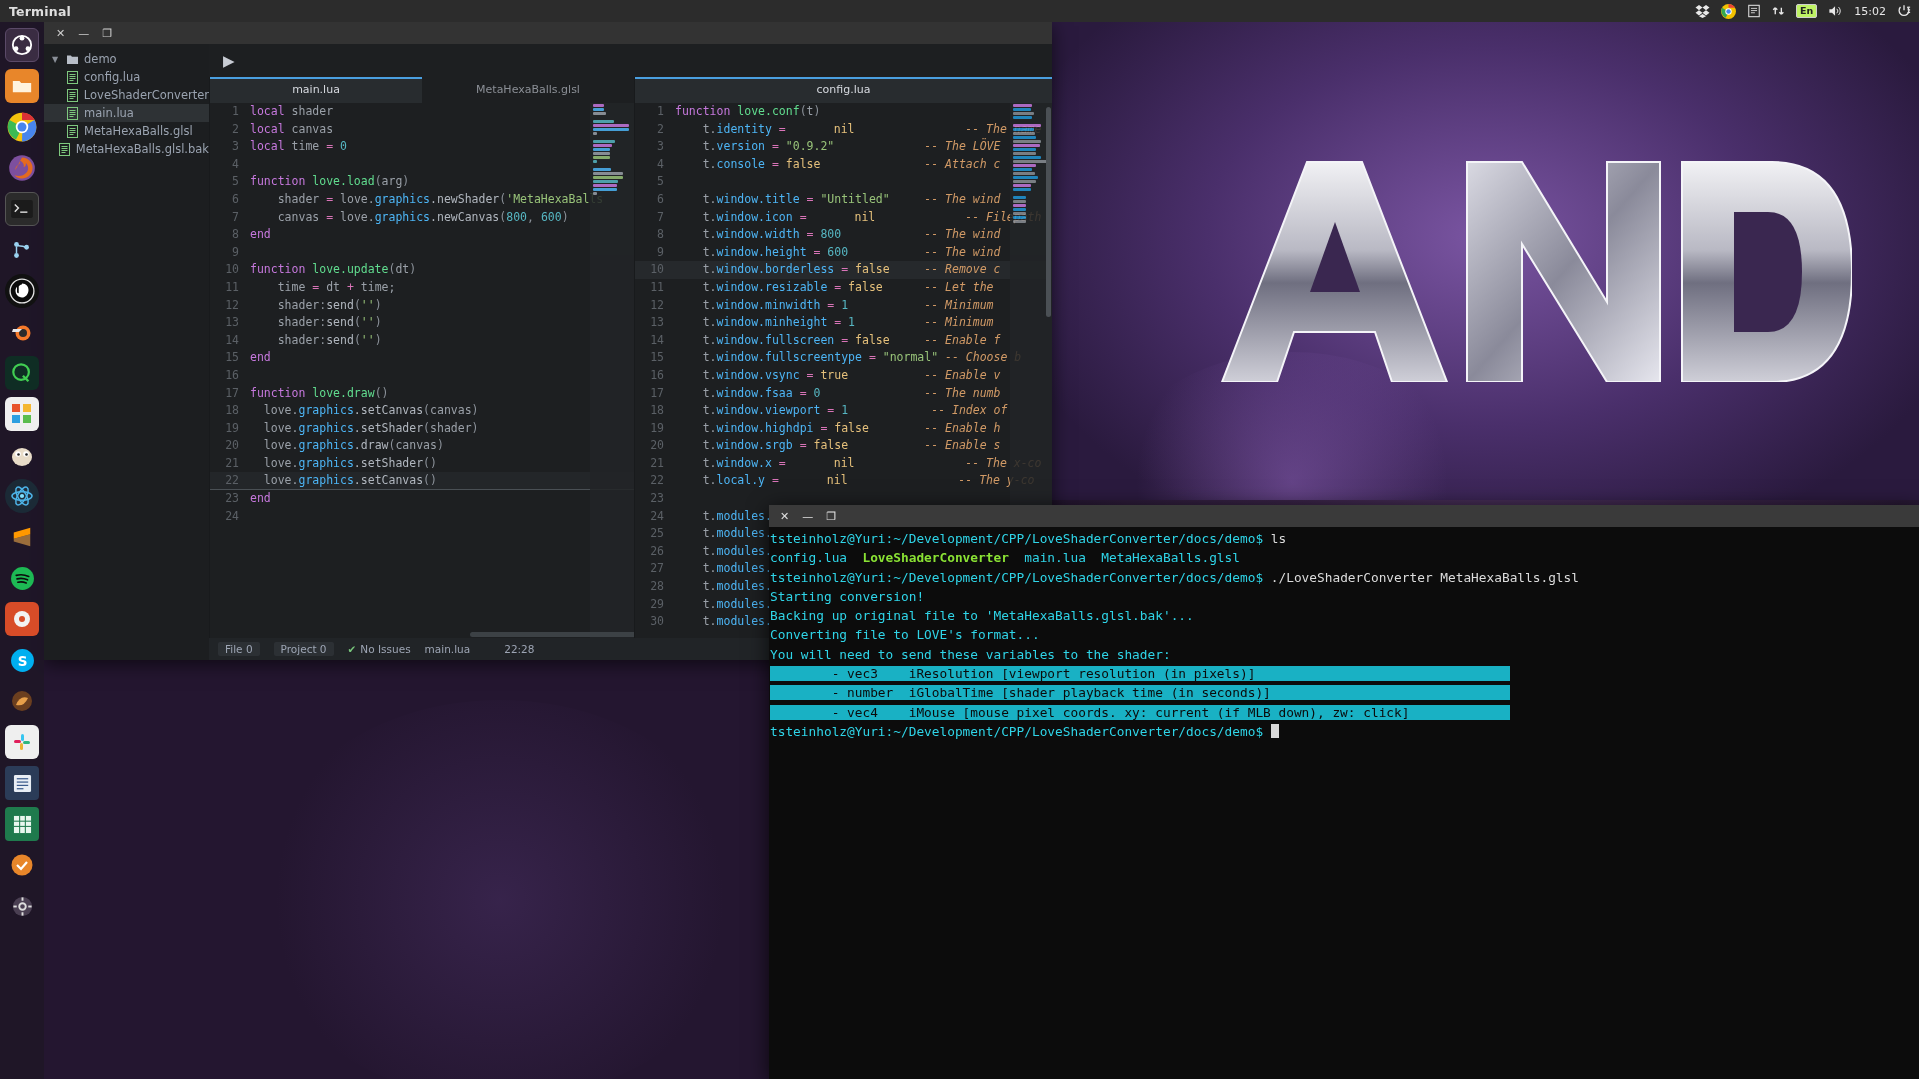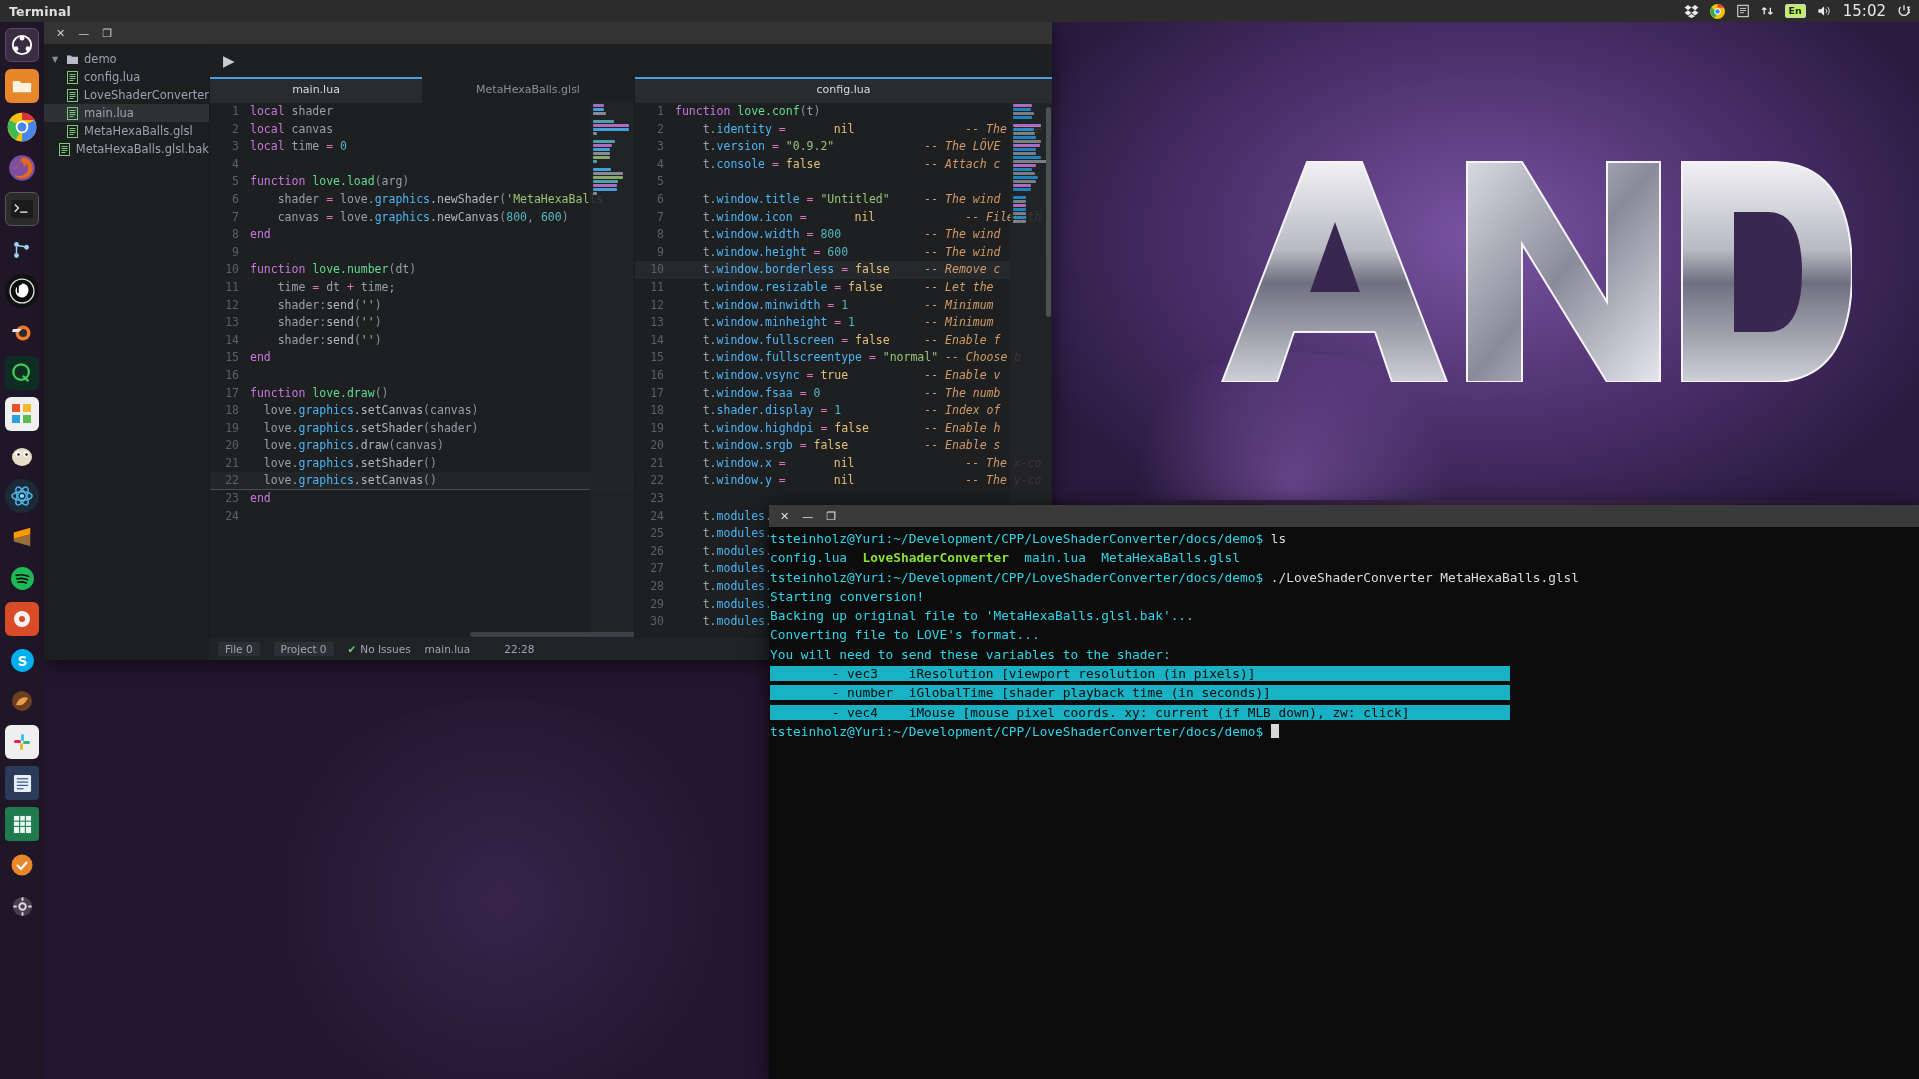--- a/index.html
+++ b/index.html
@@ -17,21 +17,21 @@
     background:radial-gradient(circle,#7a54a0 0%,rgba(80,50,110,0) 70%);opacity:.5;}
   #desktop .glow2{position:absolute;left:250px;top:700px;width:500px;height:400px;border-radius:50%;
     background:radial-gradient(circle,#5a3c7d 0%,rgba(60,40,90,0) 70%);opacity:.35;}
 
   
   #toppanel{position:absolute;left:0;top:0;width:1919px;height:22px;background:#2c2c2c;color:#dfdfdf;
     display:flex;align-items:center;z-index:60;}
   #toppanel .title{font-weight:bold;font-size:12.5px;padding-left:9px;letter-spacing:.2px;}
   #toppanel .tray{margin-left:auto;display:flex;align-items:center;gap:11px;padding-right:8px;}
   #toppanel .tray .ti{display:flex;align-items:center;justify-content:center;line-height:1;}
-  #toppanel .clock{font-size:15px;color:#e8e8e8;}
+  #toppanel .clock{font-size:11px;color:#e8e8e8;}
   .kbd{border:1px solid #cfcfcf;background:#bef264;color:#222;font-size:9.5px;padding:1px 3px;border-radius:2px;line-height:1.1;font-weight:bold;}
 
   
   #launcher{position:absolute;left:0;top:22px;width:44px;height:1057px;background:rgba(30,22,38,.86);z-index:55;
     display:flex;flex-direction:column;align-items:center;padding-top:6px;gap:7px;}
   .lic{width:34px;height:34px;border-radius:6px;display:flex;align-items:center;justify-content:center;
      font-size:16px;color:#fff;position:relative;flex:0 0 auto;}
   .lic svg{display:block;}
 
   
@@ -457,21 +457,21 @@
             <div id="lines-left">
                 <div class="ln"><span class="num">1</span><span class="txt"><span class="kw">local </span><span class="var">shader</span></span></div>
                 <div class="ln"><span class="num">2</span><span class="txt"><span class="kw">local </span><span class="var">canvas</span></span></div>
                 <div class="ln"><span class="num">3</span><span class="txt"><span class="kw">local </span><span class="var">time </span><span class="op">= </span><span class="num2">0</span></span></div>
                 <div class="ln"><span class="num">4</span><span class="txt"></span></div>
                 <div class="ln"><span class="num">5</span><span class="txt"><span class="kw">function </span><span class="fn">love.load</span><span class="punc">(</span><span class="var">arg</span><span class="punc">)</span></span></div>
                 <div class="ln"><span class="num">6</span><span class="txt"><span class="var">    shader </span><span class="op">= </span><span class="var">love.</span><span class="prop2">graphics</span><span class="plain">.newShader</span><span class="punc">(</span><span class="str">'MetaHexaBalls</span></span></div>
                 <div class="ln"><span class="num">7</span><span class="txt"><span class="var">    canvas </span><span class="op">= </span><span class="var">love.</span><span class="prop2">graphics</span><span class="plain">.newCanvas</span><span class="punc">(</span><span class="num2">800</span><span class="punc">, </span><span class="num2">600</span><span class="punc">)</span></span></div>
                 <div class="ln"><span class="num">8</span><span class="txt"><span class="kw">end</span></span></div>
                 <div class="ln"><span class="num">9</span><span class="txt"></span></div>
-                <div class="ln"><span class="num">10</span><span class="txt"><span class="kw">function </span><span class="fn">love.number</span><span class="punc">(</span><span class="var">dt</span><span class="punc">)</span></span></div>
+                <div class="ln"><span class="num">10</span><span class="txt"><span class="kw">function </span><span class="fn">love.update</span><span class="punc">(</span><span class="var">dt</span><span class="punc">)</span></span></div>
                 <div class="ln"><span class="num">11</span><span class="txt"><span class="var">    time </span><span class="op">= </span><span class="var">dt </span><span class="op">+ </span><span class="var">time;</span></span></div>
                 <div class="ln"><span class="num">12</span><span class="txt"><span class="var">    shader</span><span class="punc">:</span><span class="plain">send</span><span class="punc">(</span><span class="str">''</span><span class="punc">)</span></span></div>
                 <div class="ln"><span class="num">13</span><span class="txt"><span class="var">    shader</span><span class="punc">:</span><span class="plain">send</span><span class="punc">(</span><span class="str">''</span><span class="punc">)</span></span></div>
                 <div class="ln"><span class="num">14</span><span class="txt"><span class="var">    shader</span><span class="punc">:</span><span class="plain">send</span><span class="punc">(</span><span class="str">''</span><span class="punc">)</span></span></div>
                 <div class="ln"><span class="num">15</span><span class="txt"><span class="kw">end</span></span></div>
                 <div class="ln"><span class="num">16</span><span class="txt"></span></div>
                 <div class="ln"><span class="num">17</span><span class="txt"><span class="kw">function </span><span class="fn">love.draw</span><span class="punc">(</span><span class="punc">)</span></span></div>
                 <div class="ln"><span class="num">18</span><span class="txt"><span class="var">  love.</span><span class="prop2">graphics</span><span class="plain">.setCanvas</span><span class="punc">(</span><span class="var">canvas</span><span class="punc">)</span></span></div>
                 <div class="ln"><span class="num">19</span><span class="txt"><span class="var">  love.</span><span class="prop2">graphics</span><span class="plain">.setShader</span><span class="punc">(</span><span class="var">shader</span><span class="punc">)</span></span></div>
                 <div class="ln"><span class="num">20</span><span class="txt"><span class="var">  love.</span><span class="prop2">graphics</span><span class="plain">.draw</span><span class="punc">(</span><span class="var">canvas</span><span class="punc">)</span></span></div>
@@ -526,25 +526,25 @@
                 <div class="ln"><span class="num">8</span><span class="txt"><span class="var">    t.</span><span class="prop2">window.width </span><span class="op">= </span><span class="num2">800</span><span>            </span><span class="cmt">-- The wind</span></span></div>
                 <div class="ln"><span class="num">9</span><span class="txt"><span class="var">    t.</span><span class="prop2">window.height </span><span class="op">= </span><span class="num2">600</span><span>           </span><span class="cmt">-- The wind</span></span></div>
                 <div class="ln hl"><span class="num">10</span><span class="txt"><span class="var">    t.</span><span class="prop2">window.borderless </span><span class="op">= </span><span class="bool">false</span><span>     </span><span class="cmt">-- Remove c</span></span></div>
                 <div class="ln"><span class="num">11</span><span class="txt"><span class="var">    t.</span><span class="prop2">window.resizable </span><span class="op">= </span><span class="bool">false</span><span>      </span><span class="cmt">-- Let the</span></span></div>
                 <div class="ln"><span class="num">12</span><span class="txt"><span class="var">    t.</span><span class="prop2">window.minwidth </span><span class="op">= </span><span class="num2">1</span><span>           </span><span class="cmt">-- Minimum</span></span></div>
                 <div class="ln"><span class="num">13</span><span class="txt"><span class="var">    t.</span><span class="prop2">window.minheight </span><span class="op">= </span><span class="num2">1</span><span>          </span><span class="cmt">-- Minimum</span></span></div>
                 <div class="ln"><span class="num">14</span><span class="txt"><span class="var">    t.</span><span class="prop2">window.fullscreen </span><span class="op">= </span><span class="bool">false</span><span>     </span><span class="cmt">-- Enable f</span></span></div>
                 <div class="ln"><span class="num">15</span><span class="txt"><span class="var">    t.</span><span class="prop2">window.fullscreentype </span><span class="op">= </span><span class="str">"normal"</span><span> </span><span class="cmt">-- Choose b</span></span></div>
                 <div class="ln"><span class="num">16</span><span class="txt"><span class="var">    t.</span><span class="prop2">window.vsync </span><span class="op">= </span><span class="bool">true</span><span>           </span><span class="cmt">-- Enable v</span></span></div>
                 <div class="ln"><span class="num">17</span><span class="txt"><span class="var">    t.</span><span class="prop2">window.fsaa </span><span class="op">= </span><span class="num2">0</span><span>               </span><span class="cmt">-- The numb</span></span></div>
-                <div class="ln"><span class="num">18</span><span class="txt"><span class="var">    t.</span><span class="prop2">shader.display </span><span class="op">= </span><span class="num2">1</span><span>            </span><span class="cmt">-- Index of</span></span></div>
+                <div class="ln"><span class="num">18</span><span class="txt"><span class="var">    t.</span><span class="prop2">window.viewport </span><span class="op">= </span><span class="num2">1</span><span>            </span><span class="cmt">-- Index of</span></span></div>
                 <div class="ln"><span class="num">19</span><span class="txt"><span class="var">    t.</span><span class="prop2">window.highdpi </span><span class="op">= </span><span class="bool">false</span><span>        </span><span class="cmt">-- Enable h</span></span></div>
                 <div class="ln"><span class="num">20</span><span class="txt"><span class="var">    t.</span><span class="prop2">window.srgb </span><span class="op">= </span><span class="bool">false</span><span>           </span><span class="cmt">-- Enable s</span></span></div>
                 <div class="ln"><span class="num">21</span><span class="txt"><span class="var">    t.</span><span class="prop2">window.x </span><span class="op">= </span><span class="nil">nil</span><span>                </span><span class="cmt">-- The x-co</span></span></div>
-                <div class="ln"><span class="num">22</span><span class="txt"><span class="var">    t.</span><span class="prop2">window.y </span><span class="op">= </span><span class="nil">nil</span><span>                </span><span class="cmt">-- The y-co</span></span></div>
+                <div class="ln"><span class="num">22</span><span class="txt"><span class="var">    t.</span><span class="prop2">local.y </span><span class="op">= </span><span class="nil">nil</span><span>                </span><span class="cmt">-- The y-co</span></span></div>
                 <div class="ln"><span class="num">23</span><span class="txt"></span></div>
                 <div class="ln"><span class="num">24</span><span class="txt"><span class="var">    t.</span><span class="prop2">modules.</span></span></div>
                 <div class="ln"><span class="num">25</span><span class="txt"><span class="var">    t.</span><span class="prop2">modules.</span></span></div>
                 <div class="ln"><span class="num">26</span><span class="txt"><span class="var">    t.</span><span class="prop2">modules.</span></span></div>
                 <div class="ln"><span class="num">27</span><span class="txt"><span class="var">    t.</span><span class="prop2">modules.</span></span></div>
                 <div class="ln"><span class="num">28</span><span class="txt"><span class="var">    t.</span><span class="prop2">modules.</span></span></div>
                 <div class="ln"><span class="num">29</span><span class="txt"><span class="var">    t.</span><span class="prop2">modules.</span></span></div>
                 <div class="ln"><span class="num">30</span><span class="txt"><span class="var">    t.</span><span class="prop2">modules.</span></span></div>
               </div>
             <div class="minimap" id="mm-right" style="width:42px;">

